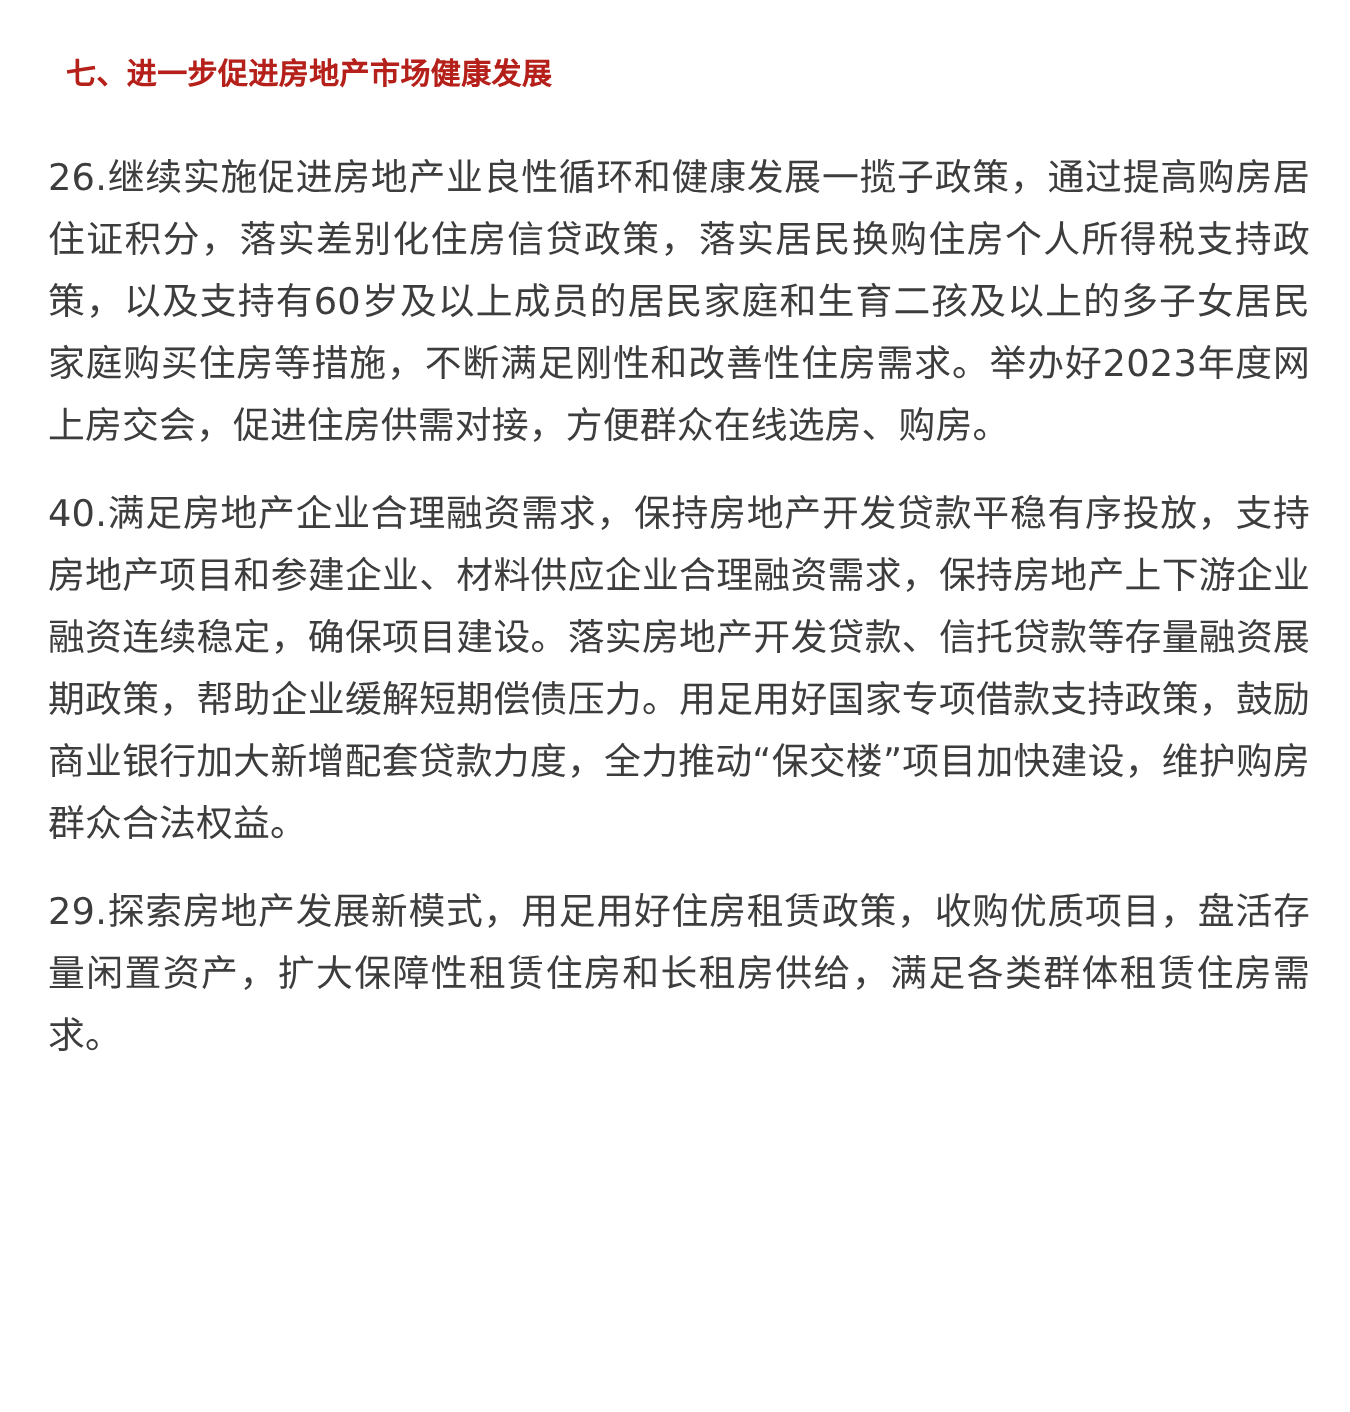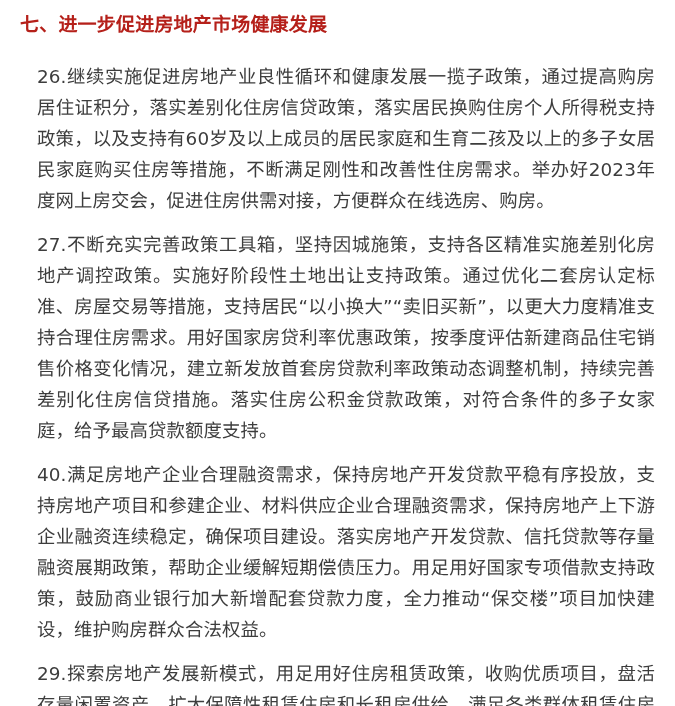--- a/index.html
+++ b/index.html
@@ -18,36 +18,36 @@
 
   #doc {
     box-sizing: border-box;
     width: 675px;
     height: 706px;
     padding: 10px 20px 0 20px;
     background: #ffffff;
   }
 
   .section-heading {
-    margin: 0;
+    margin: 13px;
     padding: 0;
     color: #b5201a;
-    font-size: 19px;
+    font-size: 15px;
     font-weight: bold;
     line-height: 28px;
     letter-spacing: 0.2px;
     white-space: nowrap;
   }
 
   .body-block {
     margin-top: 23px;
   }
 
   .para {
-    margin: 0 0 13px 17px;
+    margin: 0 0 13px 4px;
     color: #3d3d3d;
     font-size: 18.4px;
     line-height: 31px;
     text-align: justify;
     text-justify: inter-character;
     letter-spacing: 0.1px;
     word-break: break-all;
   }
 
   .para:last-child {
@@ -56,19 +56,18 @@
 </style>
 </head>
 <body>
 
 <div id="doc">
 
   <h2 class="section-heading">七、进一步促进房地产市场健康发展</h2>
 
   <div class="body-block">
     <p class="para">26.继续实施促进房地产业良性循环和健康发展一揽子政策，通过提高购房居住证积分，落实差别化住房信贷政策，落实居民换购住房个人所得税支持政策，以及支持有60岁及以上成员的居民家庭和生育二孩及以上的多子女居民家庭购买住房等措施，不断满足刚性和改善性住房需求。举办好2023年度网上房交会，促进住房供需对接，方便群众在线选房、购房。</p>
-    <p class="para">27.不断充实完善政策工具箱，坚持因城施策，支持各区精准实施差别化房地产调控政策。实施好阶段性土地出让支持政策。通过优化二套房认定标准、房屋交易等措施，支持居民“以小换大”“卖旧买新”，以更大力度精准支持合理住房需求。用好国家房贷利率优惠政策，按季度评估新建商品住宅销售价格变化情况，建立新发放首套房贷款利率政策动态调整机制，持续完善差别化住房信贷措施。落实住房公积金贷款政策，对符合条件的多子女家庭，给予最高贷款额度支持。</p>
     <p class="para">40.满足房地产企业合理融资需求，保持房地产开发贷款平稳有序投放，支持房地产项目和参建企业、材料供应企业合理融资需求，保持房地产上下游企业融资连续稳定，确保项目建设。落实房地产开发贷款、信托贷款等存量融资展期政策，帮助企业缓解短期偿债压力。用足用好国家专项借款支持政策，鼓励商业银行加大新增配套贷款力度，全力推动“保交楼”项目加快建设，维护购房群众合法权益。</p>
     <p class="para">29.探索房地产发展新模式，用足用好住房租赁政策，收购优质项目，盘活存量闲置资产，扩大保障性租赁住房和长租房供给，满足各类群体租赁住房需求。</p>
 
   </div>
 
 </div>
 
 </body></html>

